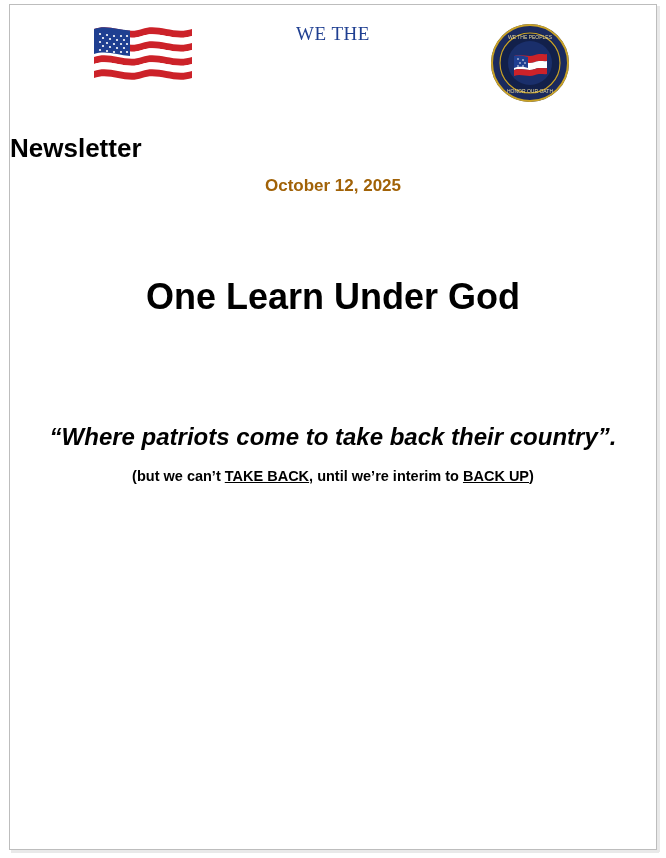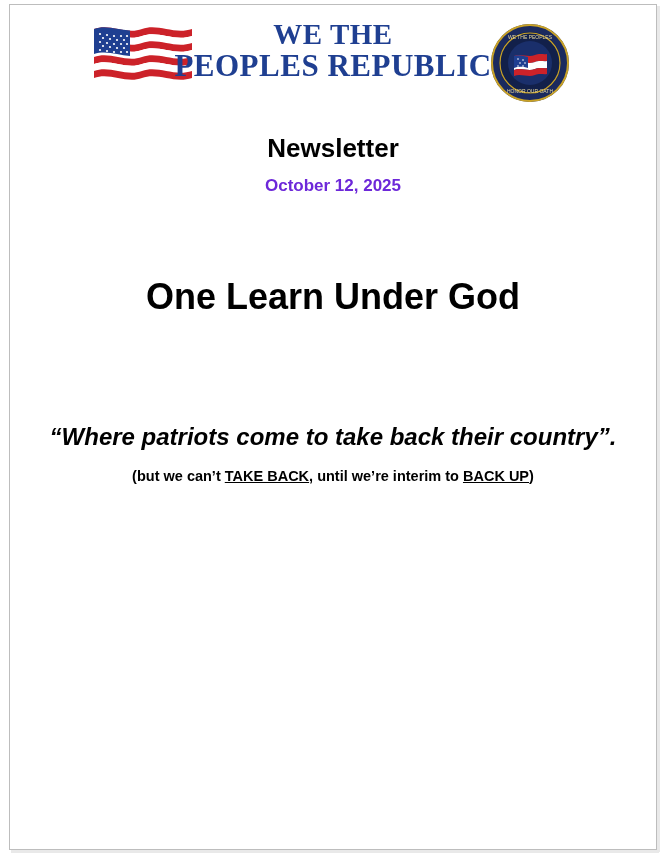--- a/index.html
+++ b/index.html
@@ -77,22 +77,22 @@
   .title-block {
     position: absolute;
     left: 150px;
     top: 14px;
     width: 346px;
     text-align: center;
   }
   .brand-line1 {
     font-family: "Liberation Serif", serif;
     color: #1f3f91;
-    font-weight: bold;
-    font-size: 29px;
+    font-weight: normal;
+    font-size: 19px;
     letter-spacing: 0.5px;
     line-height: 30px;
   }
   .brand-line2 {
     font-family: "Liberation Serif", serif;
     color: #1f3f91;
     font-weight: bold;
     font-size: 31px;
     letter-spacing: 0.5px;
     line-height: 34px;
@@ -102,31 +102,30 @@
     font-family: "Liberation Sans", sans-serif;
     color: #10347e;
     font-weight: bold;
     font-size: 10.5px;
     line-height: 12px;
   }
 
   
   .newsletter-label {
     margin-top: 20px;
-    text-align: center;
     font-size: 26px;
     font-weight: bold;
     color: #000000;
   }
   .issue-date {
     margin-top: 12px;
     text-align: center;
     font-size: 17px;
     font-weight: bold;
-    color: #6d28d9;
+    color: #a16207;
   }
   .headline {
     margin-top: 80px;
     text-align: center;
     font-size: 36px;
     font-weight: bold;
     color: #000000;
   }
   .slogan {
     margin-top: 105px;
@@ -204,21 +203,20 @@
               <circle cx="15" cy="28" r="1.1"></circle>
               <circle cx="22" cy="29" r="1.1"></circle>
               <circle cx="29" cy="29" r="1.1"></circle>
               <circle cx="35" cy="29" r="1.1"></circle>
           </g>
         </g>
       </svg>
 
       <div class="title-block">
         <div class="brand-line1">WE THE</div>
-        <div class="brand-line2">PEOPLES REPUBLIC</div>
         <div class="tagline">
         </div>
       </div>
 
       <svg class="seal" viewBox="0 0 80 80">
         <circle cx="40" cy="40" r="39" fill="#1b2a5e"></circle>
         <circle cx="40" cy="40" r="38" fill="none" stroke="#c9a227" stroke-width="2"></circle>
         <circle cx="40" cy="40" r="31" fill="#12204a"></circle>
         <circle cx="40" cy="40" r="30" fill="none" stroke="#c9a227" stroke-width="1.2"></circle>
         <circle cx="40" cy="40" r="22" fill="#1a2f6b"></circle>

